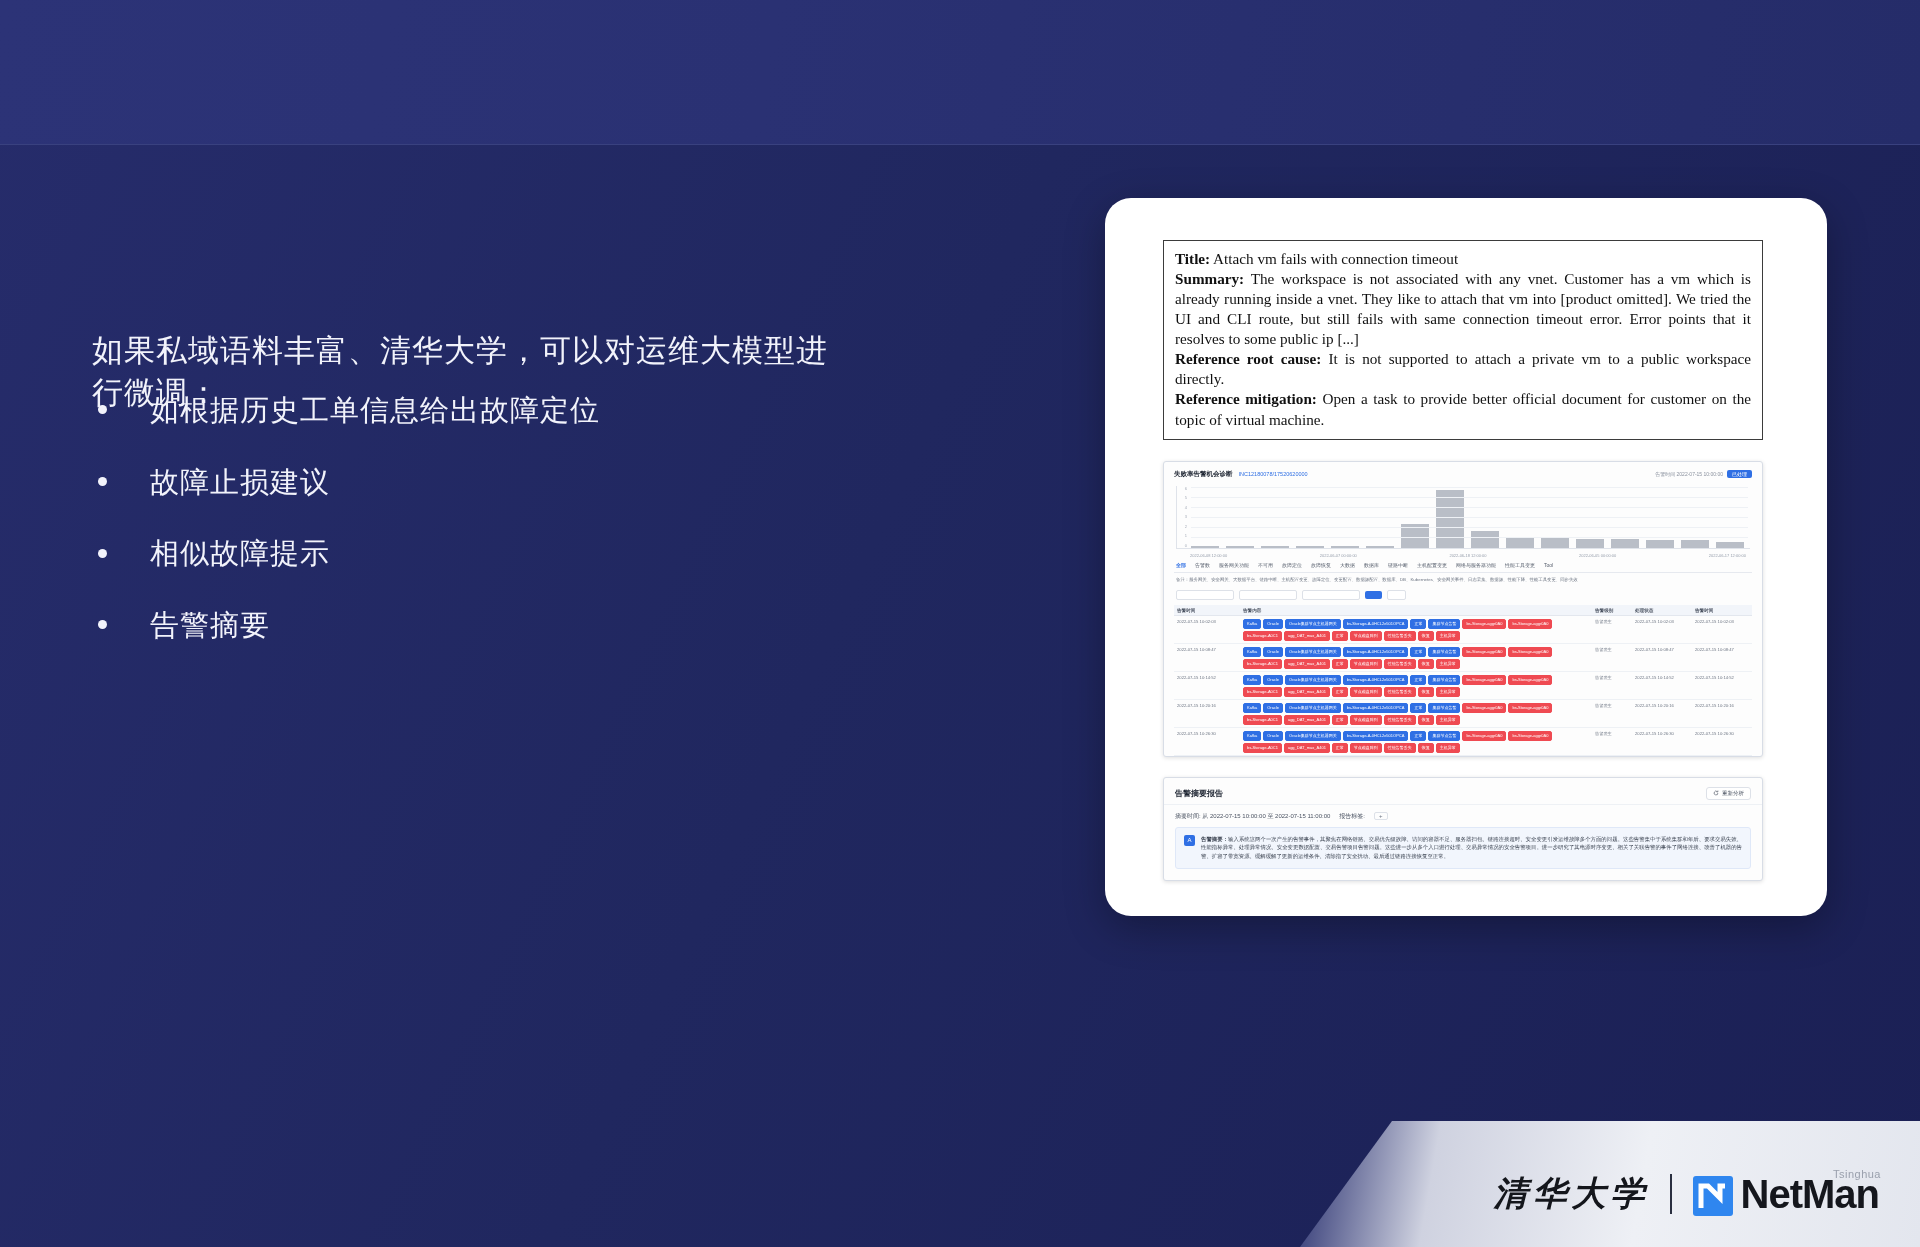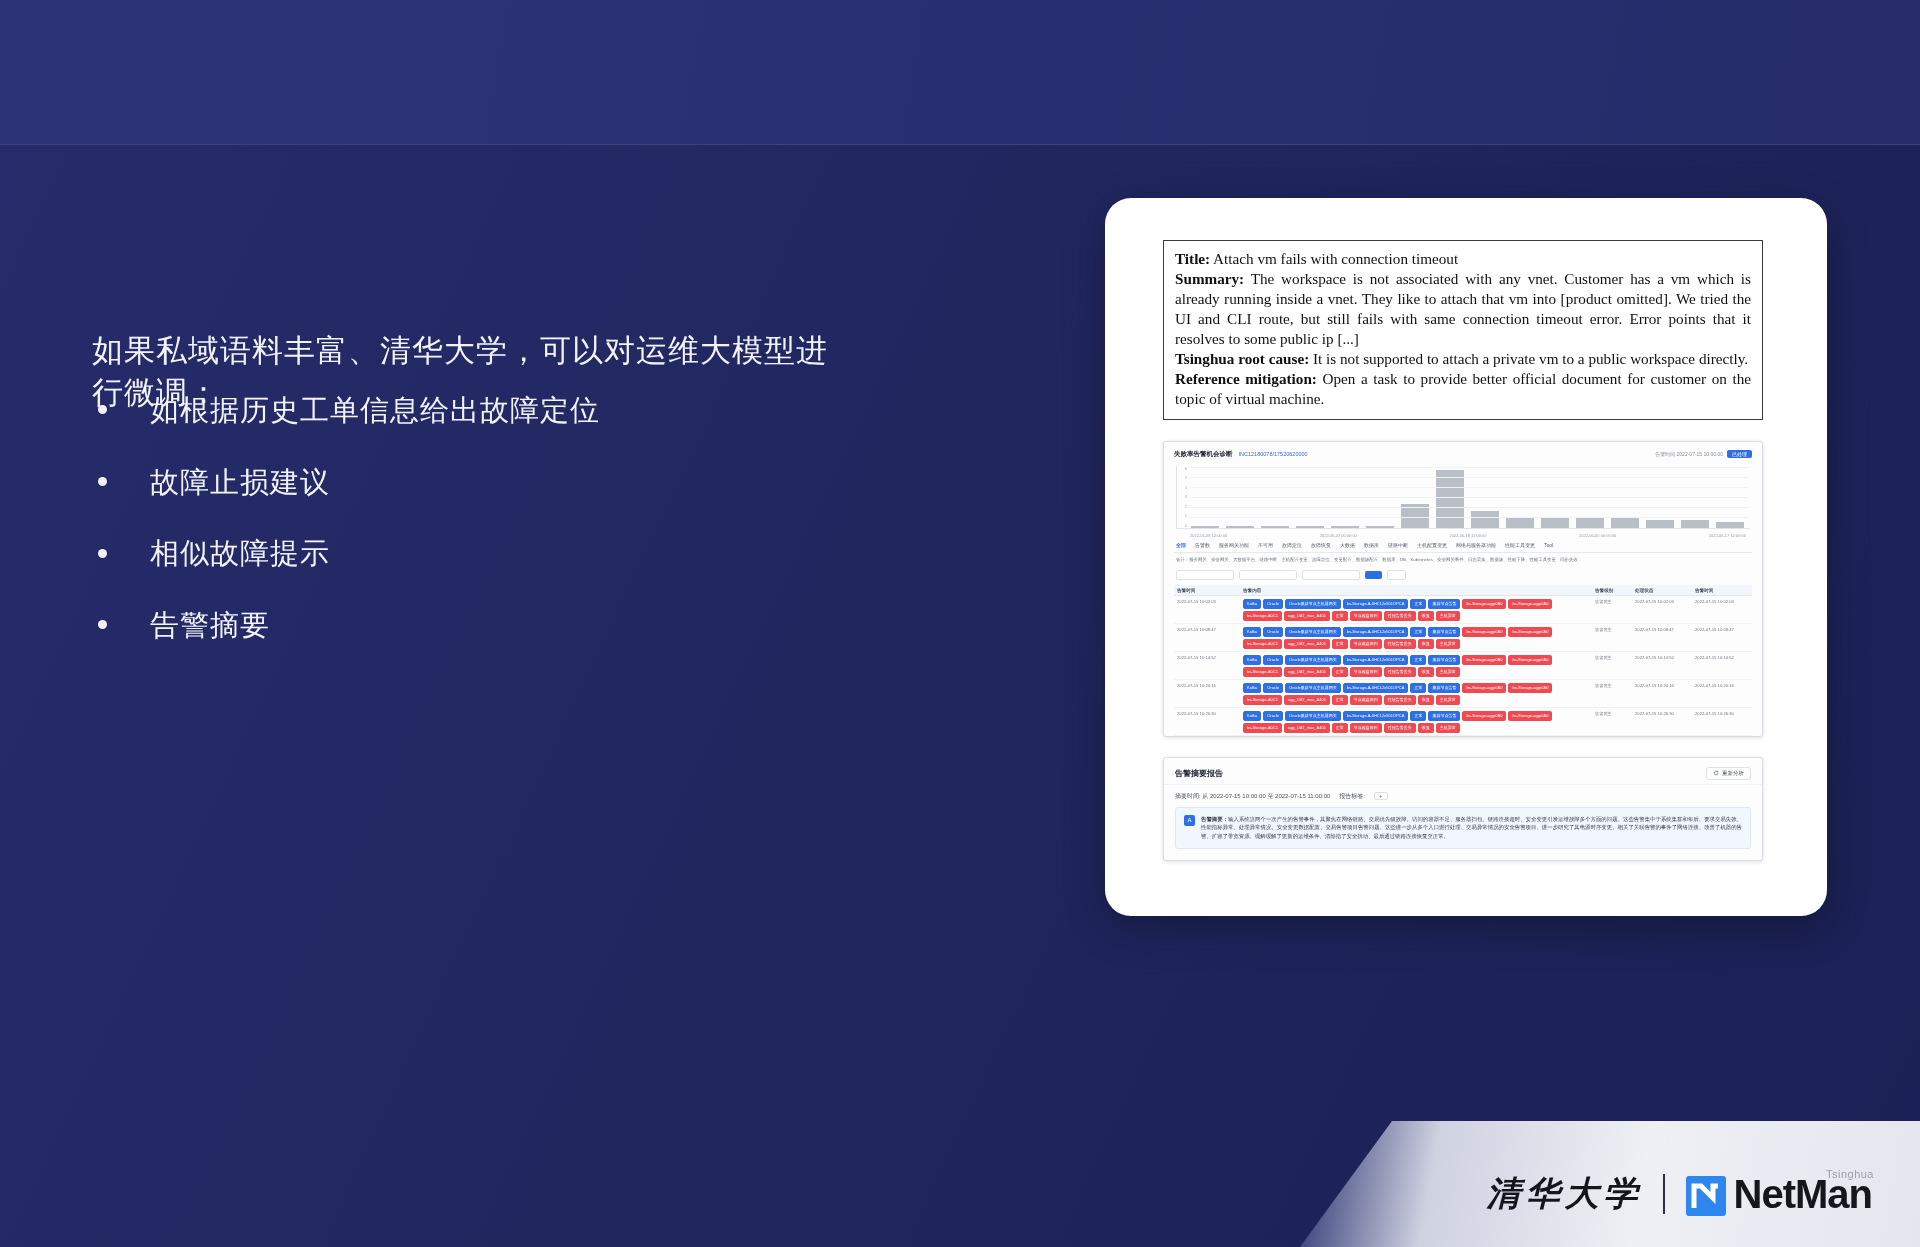--- a/index.html
+++ b/index.html
@@ -173,21 +173,21 @@
   .rep-text{
     font-size:5.4px;line-height:1.62;color:#3a4250;text-align:justify;
   }
   
   .logo-plate{
     position:absolute;right:0;bottom:0;width:620px;height:126px;
     background:linear-gradient(100deg,#2a3170 0%,#cfd2e0 22%,#eef0f5 55%,#e3e6ee 100%);
     clip-path:polygon(92px 0,100% 0,100% 100%,0 100%);
   }
   .logo-row{
-    position:absolute;right:48px;bottom:30px;
+    position:absolute;right:41px;bottom:30px;
     display:flex;align-items:center;gap:20px;
   }
   .thu{
     font-family:"Liberation Serif","DejaVu Serif",serif;
     font-size:34px;color:#14161c;letter-spacing:5px;
     font-weight:bold;font-style:italic;
   }
   .vsep{width:2px;height:40px;background:#2a2f40;}
   .nm{display:flex;align-items:flex-end;gap:7px;position:relative;}
   .nm-mark{width:42px;height:42px;position:relative;}
@@ -225,21 +225,21 @@
       <span>告警摘要</span>
     </li>
   </ul>
 
   <div class="card">
     <div class="card-inner">
 
       <div class="paperbox">
         <p><b>Title:</b><span> Attach vm fails with connection timeout</span></p>
         <p><b>Summary:</b><span> The workspace is not associated with any vnet. Customer has a vm which is already running inside a vnet. They like to attach that vm into [product omitted]. We tried the UI and CLI route, but still fails with same connection timeout error. Error points that it resolves to some public ip [...]</span></p>
-        <p><b>Tsinghua root cause:</b><span> It is not supported to attach a private vm to a public workspace directly.</span></p>
+        <p><b>Reference root cause:</b><span> It is not supported to attach a private vm to a public workspace directly.</span></p>
         <p><b>Reference mitigation:</b><span> Open a task to provide better official document for customer on the topic of virtual machine.</span></p>
       </div>
 
       <div class="shot shot-a">
         <div class="shot-pad">
 
           <div class="mini-head">
             <span class="mini-title">失败率告警机会诊断</span>
             <span class="mini-link">INC12180078/17520620000</span>
             <span class="mini-right">

